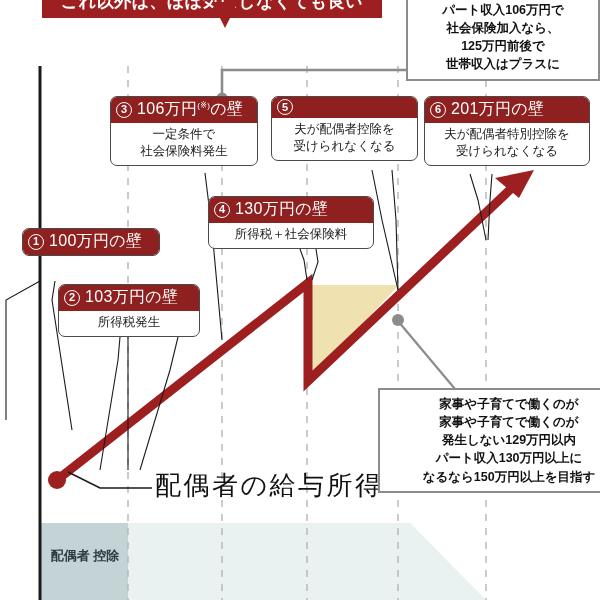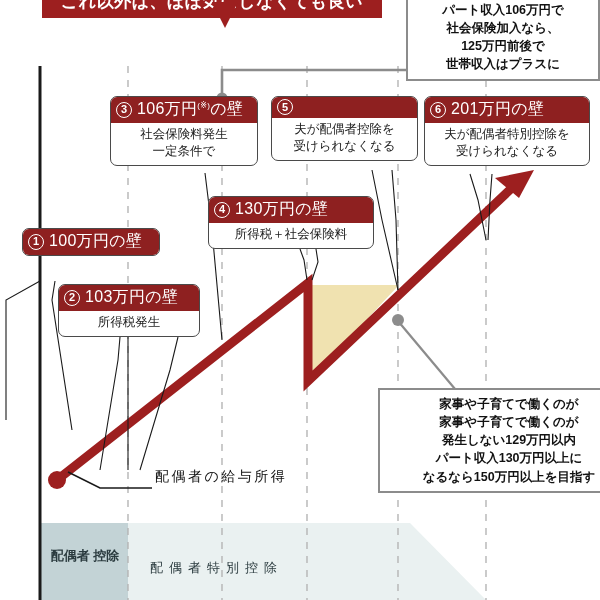--- a/index.html
+++ b/index.html
@@ -97,21 +97,21 @@
     text-align: center;
     line-height: 1.35;
     z-index: 4;
     white-space: nowrap;
   }
   .band-label.spaced { letter-spacing: 6px; }
 
   
   .axis-label {
     position: absolute;
-    font-size: 14px;
+    font-size: 26px;
     color: #111111;
     letter-spacing: 2.5px;
     white-space: nowrap;
     z-index: 5;
   }
 </style>
 </head>
 <body>
 
 <div id="root">
@@ -199,22 +199,22 @@
       <span class="l">所得税発生</span>
     </div>
   </div>
 
   <div class="wall" style="left:110px; top:96px; width:148px;">
     <div class="wall-head">
       <span class="wall-num">3</span>
       <span class="wall-title"><span>106万円</span><sup>(※)</sup><span>の壁</span></span>
     </div>
     <div class="wall-body">
+      <span class="l">一定条件で</span>
       <span class="l">社会保険料発生</span>
-      <span class="l">一定条件で</span>
     </div>
   </div>
 
   <div class="wall" style="left:208px; top:196px; width:166px;">
     <div class="wall-head">
       <span class="wall-num">4</span>
       <span class="wall-title">130万円の壁</span>
     </div>
     <div class="wall-body">
       <span class="l">所得税＋社会保険料</span>
@@ -259,17 +259,14 @@
 
   <div class="axis-label" style="left:155px; top:468px;">
     <span>配偶者の給与所得</span>
   </div>
 
   <div class="band-label" style="left:45px; top:547px; width:80px;font-weight:bold;">
     <span class="l">配偶者</span>
     <span class="l">控除</span>
   </div>
 
-  <div class="band-label spaced" style="left:150px; top:559px;">
-    <span>配偶者特別控除</span>
-  </div>
 
 </div>
 
 </body></html>

